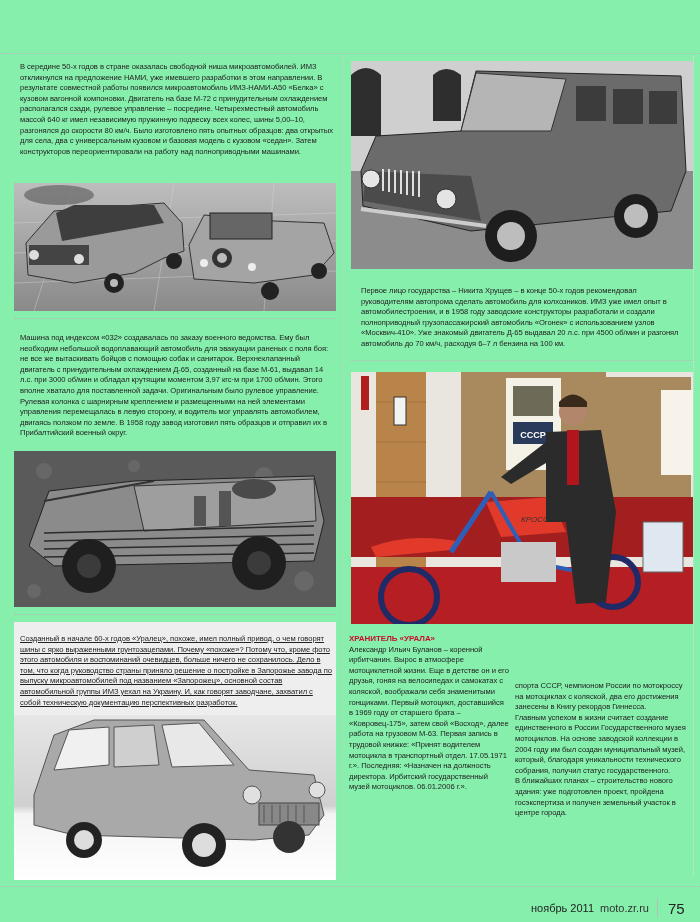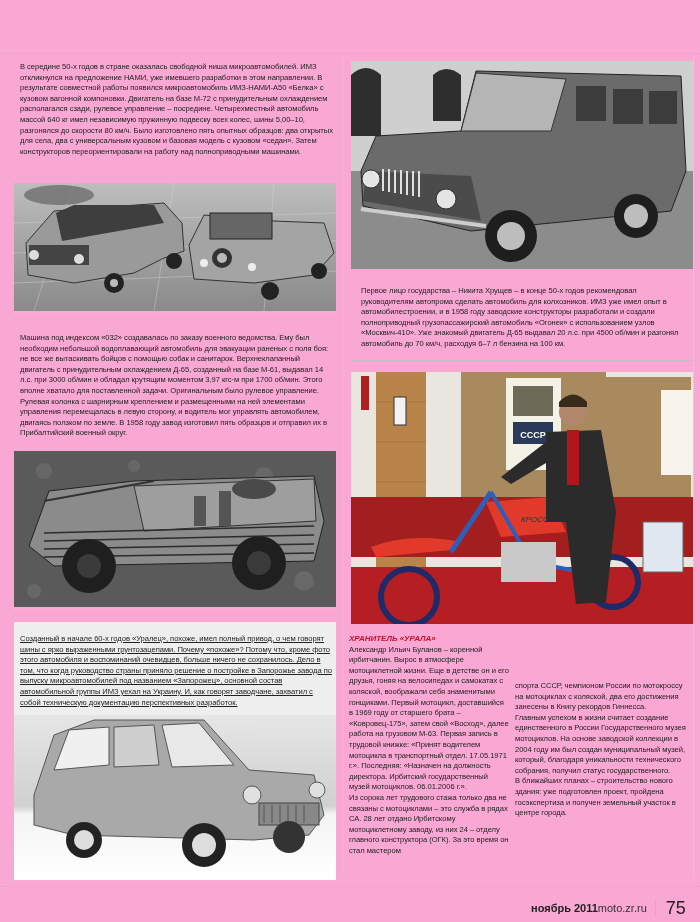--- a/index.html
+++ b/index.html
@@ -1,36 +1,36 @@
 <!DOCTYPE html>
 <html><head>
 <meta charset="utf-8">
 <style>
   * { box-sizing: border-box; margin: 0; padding: 0; }
   html, body { width: 700px; height: 922px; background: #ffffff; overflow: hidden; }
   body { position: relative; font-family: "Liberation Sans", sans-serif; color: #1a1a1a; }
-  .page { position: absolute; left: 0; top: 0; width: 700px; height: 922px; background: #f9a8d4; }
+  .page { position: absolute; left: 0; top: 0; width: 700px; height: 922px; background: #86efac; }
   .rule-top { position: absolute; left: 0; top: 53px; width: 700px; border-top: 1px dotted #bbb; }
   .vsep { position: absolute; left: 343px; top: 56px; height: 820px; border-left: 1px dotted #ccc; }
   .vsep-r { position: absolute; left: 693px; top: 56px; height: 820px; border-left: 1px dotted #ddd; }
   .hsep { position: absolute; border-top: 1px dotted #bbb; }
 
   .textblock { position: absolute; font-size: 7.6px; line-height: 10.6px; color: #222; letter-spacing: -0.05px; }
   .textblock p { margin: 0; }
   .gray-panel { position: absolute; background: #eeeeee; }
 
   .photo { position: absolute; overflow: hidden; }
   .photo svg { width: 100%; height: 100%; display: block; }
 
-  .sidebar-head { font-weight: bold; font-style: italic; color: #c8102e; font-size: 8px; line-height: 10.6px; }
+  .sidebar-head { font-weight: bold; color: #c8102e; font-size: 8px; line-height: 10.6px; }
   .footer { position: absolute; top: 898px; left: 520px; height: 20px; display: flex; align-items: center; font-size: 11px; }
-  .footer .month { font-weight: bold; color: #222; margin-right: 0; padding-left: 11px; }
+  .footer .month { font-weight: normal; color: #222; margin-right: 6px; padding-left: 11px; }
   .footer .site { color: #333; margin-right: 8px; }
   .footer .bar { width: 1px; height: 18px; background: #bbb; margin-right: 10px; }
-  .footer .pnum { font-size: 18px; color: #222; }
+  .footer .pnum { font-size: 15px; color: #222; }
 </style>
 </head>
 <body>
 
 <div class="page">
   <div class="rule-top"></div>
   <div class="vsep"></div>
   <div class="vsep-r"></div>
 
   <div class="textblock" style="left:20px; top:62px; width:316px;">
@@ -215,21 +215,20 @@
       <path d="M195 60 L250 58 L265 140 L255 230 L225 232 L215 150 L195 150 Z" fill="#2b2b2b"></path>
       <rect x="216" y="58" width="12" height="55" fill="#b0161c"></rect>
       <path d="M195 70 L150 105 L160 112 L205 85 Z" fill="#2b2b2b"></path>
       <rect x="292" y="150" width="40" height="50" fill="#dfe8f0" stroke="#666"></rect>
     </svg>
   </div>
 
   <div class="textblock" style="left:349px; top:634px; width:160px;">
     <p class="sidebar-head">ХРАНИТЕЛЬ «УРАЛА»</p>
     <p>Александр Ильич Буланов – коренной ирбитчанин. Вырос в атмосфере мотоциклетной жизни. Еще в детстве он и его друзья, гоняя на велосипедах и самокатах с коляской, воображали себя знаменитыми гонщиками. Первый мотоцикл, доставшийся в 1969 году от старшего брата – «Ковровец-175», затем свой «Восход», далее работа на грузовом М-63. Первая запись в трудовой книжке: «Принят водителем мотоцикла в транспортный отдел. 17.05.1971 г.». Последняя: «Назначен на должность директора. Ирбитский государственный музей мотоциклов. 06.01.2006 г.».</p>
-    <p>Из сорока лет трудового стажа только два не связаны с мотоциклами – это служба в рядах СА. 28 лет отдано Ирбитскому мотоциклетному заводу, из них 24 – отделу главного конструктора (ОГК). За это время он стал мастером</p>
   </div>
   <div class="textblock" style="left:515px; top:634px; width:175px;margin-top:47px;">
     <p>спорта СССР, чемпионом России по мотокроссу на мотоциклах с коляской, два его достижения занесены в Книгу рекордов Гиннесса.</p>
     <p>Главным успехом в жизни считает создание единственного в России Государственного музея мотоциклов. На основе заводской коллекции в 2004 году им был создан муниципальный музей, который, благодаря уникальности технического собрания, получил статус государственного.</p>
     <p>В ближайших планах – строительство нового здания: уже подготовлен проект, пройдена госэкспертиза и получен земельный участок в центре города.</p>
   </div>
 
   <div class="hsep" style="left:0px; top:886px; width:700px;"></div>
 
   <div class="footer">

